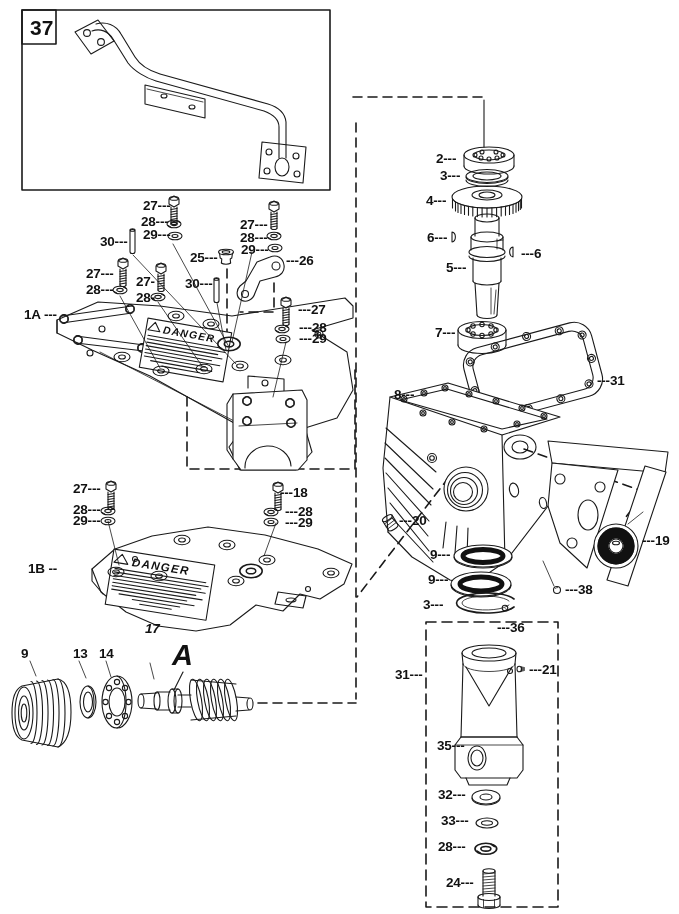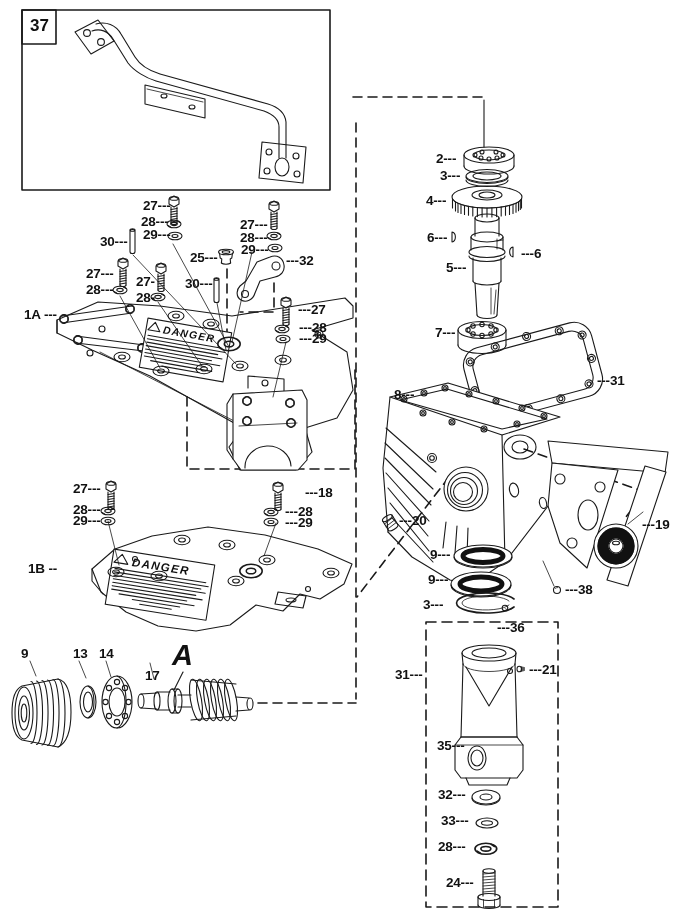--- a/index.html
+++ b/index.html
@@ -2,21 +2,21 @@
 <html style="--line: #1a1a1a;"><head>
 <meta charset="utf-8">
 <style>
   html,body{margin:0;padding:0;background:#fff;}
   .canvas{position:relative;width:679px;height:914px;background:#fff;overflow:hidden;
           font-family:"Liberation Sans",sans-serif;}
   .canvas svg{position:absolute;left:0;top:0;}
   #callout-layer{position:absolute;left:0;top:0;width:100%;height:100%;pointer-events:none;}
   .callout{position:absolute;font-weight:700;font-size:13.5px;line-height:1;color:#111;
            white-space:pre;letter-spacing:-.2px;}
-  .v-box-label{font-size:17px;letter-spacing:0;}
+  .v-box-label{font-size:21px;letter-spacing:0;}
   .v-marker{font-size:29px;font-style:italic;letter-spacing:0;}
   
   svg .ln *, svg .ln{stroke:var(--line,#1a1a1a);fill:none;stroke-width:1.1;
        stroke-linecap:round;stroke-linejoin:round;}
   svg .dash{stroke-dasharray:9 6;stroke-width:1.6;}
   svg .dash2{stroke-dasharray:10 6;stroke-width:1.6;}
   svg .thin{stroke-width:.8;}
   svg .thick{stroke-width:1.6;}
   svg .wfill{fill:#fff;}
   svg .ringblk{stroke:#111;stroke-width:11;fill:none;}
@@ -602,55 +602,55 @@
       <div class="callout" style="left: 143px; top: 228px;">29---</div>
       <div class="callout" style="left: 100px; top: 235px;">30---</div>
       <div class="callout" style="left: 240px; top: 218px;">27---</div>
       <div class="callout" style="left: 240px; top: 231px;">28---</div>
       <div class="callout" style="left: 241px; top: 243px;">29---</div>
       <div class="callout" style="left: 86px; top: 267px;">27---</div>
       <div class="callout" style="left: 86px; top: 283px;">28---</div>
       <div class="callout" style="left: 136px; top: 275px;">27-</div>
       <div class="callout" style="left: 136px; top: 291px;">28-</div>
       <div class="callout" style="left: 190px; top: 251px; text-align: right;">25---</div>
-      <div class="callout" style="left: 286px; top: 254px;">---32</div>
+      <div class="callout" style="left: 286px; top: 254px;">---26</div>
       <div class="callout" style="left: 185px; top: 277px;">30---</div>
       <div class="callout" style="left: 298px; top: 303px;">---27</div>
       <div class="callout" style="left: 299px; top: 321px;">---28</div>
       <div class="callout" style="left: 299px; top: 332px;">---29</div>
       <div class="callout" style="left: 24px; top: 308px;">1A ---</div>
       <div class="callout" style="left: 436px; top: 152px;">2---</div>
       <div class="callout" style="left: 440px; top: 169px;">3---</div>
       <div class="callout" style="left: 426px; top: 194px;">4---</div>
       <div class="callout" style="left: 427px; top: 231px;">6---</div>
       <div class="callout" style="left: 521px; top: 247px;">---6</div>
       <div class="callout" style="left: 446px; top: 261px;">5---</div>
       <div class="callout" style="left: 435px; top: 326px;">7---</div>
       <div class="callout" style="left: 597px; top: 374px;">---31</div>
       <div class="callout" style="left: 394px; top: 388px;">8---</div>
       <div class="callout" style="left: 399px; top: 514px;">---20</div>
       <div class="callout" style="left: 430px; top: 548px;">9---</div>
       <div class="callout" style="left: 428px; top: 573px;">9---</div>
       <div class="callout" style="left: 423px; top: 598px;">3---</div>
-      <div class="callout" style="left: 642px; top: 518px;">---19</div>
+      <div class="callout" style="left: 642px; top: 534px;">---19</div>
       <div class="callout" style="left: 565px; top: 583px;">---38</div>
       <div class="callout" style="left: 497px; top: 621px;">---36</div>
       <div class="callout" style="left: 529px; top: 663px;">---21</div>
       <div class="callout" style="left: 395px; top: 668px;">31---</div>
       <div class="callout" style="left: 437px; top: 739px;">35---</div>
       <div class="callout" style="left: 438px; top: 788px;">32---</div>
       <div class="callout" style="left: 441px; top: 814px;">33---</div>
       <div class="callout" style="left: 438px; top: 840px;">28---</div>
       <div class="callout" style="left: 446px; top: 876px;">24---</div>
       <div class="callout" style="left: 73px; top: 482px;">27---</div>
       <div class="callout" style="left: 73px; top: 503px;">28---</div>
       <div class="callout" style="left: 73px; top: 514px;">29---</div>
-      <div class="callout" style="left: 305px; top: 486px; text-align: right;">---18</div>
+      <div class="callout" style="left: 280px; top: 486px; text-align: right;">---18</div>
       <div class="callout" style="left: 285px; top: 505px;">---28</div>
       <div class="callout" style="left: 285px; top: 516px;">---29</div>
       <div class="callout" style="left: 28px; top: 562px;">1B --</div>
       <div class="callout" style="left: 21px; top: 647px;">9</div>
       <div class="callout" style="left: 73px; top: 647px;">13</div>
       <div class="callout" style="left: 99px; top: 647px;">14</div>
-      <div class="callout" style="left: 145px; top: 669px;">17</div>
+      <div class="callout" style="left: 145px; top: 622px; font-style: italic;">17</div>
       <div class="callout v-marker" style="left: 172px; top: 641px;">A</div>
     </div>
 </div>
 
 </body></html>

